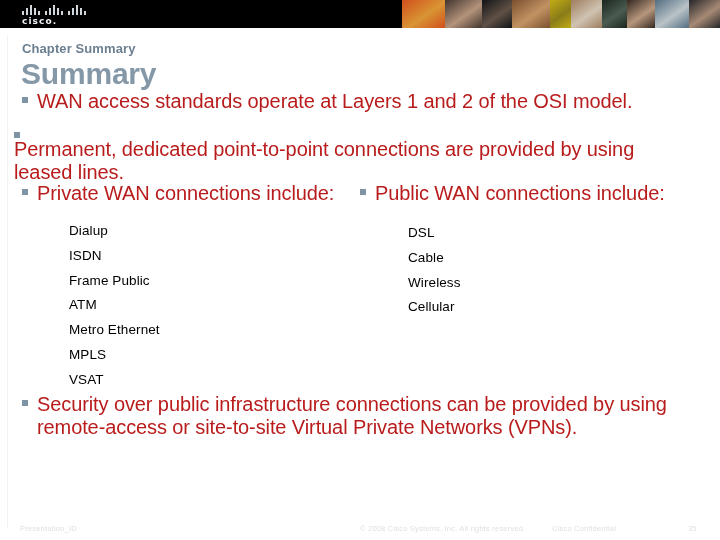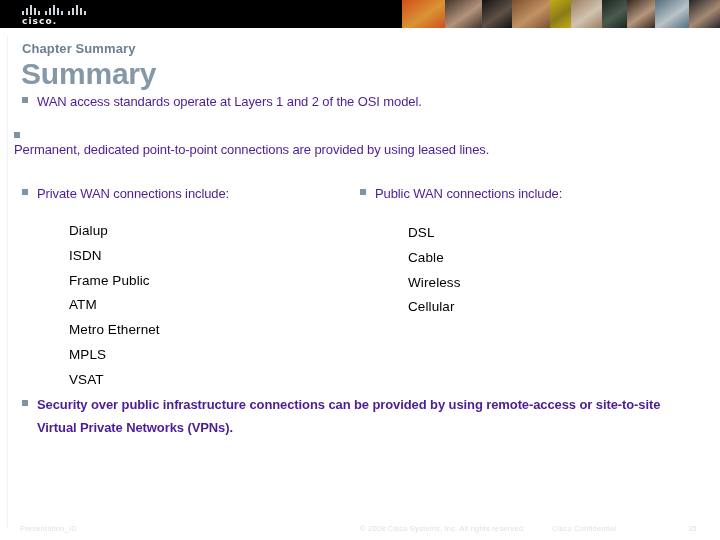--- a/index.html
+++ b/index.html
@@ -120,31 +120,31 @@
   }
   .bullet .marker {
     width: 6px;
     height: 6px;
     background: #7e93a4;
     flex: 0 0 6px;
     margin-top: 7px;
     margin-right: 9px;
   }
   .bullet .txt {
-    font-size: 13px;
+    font-size: 20px;
     line-height: 23px;
-    color: #4c1d95;
+    color: #b91c1c;
     letter-spacing: -0.1px;
   }
 
   #bullet-wan      { left: 22px; top: 90px;  width: 670px; }
   #bullet-leased   { left: 14px; top: 125px; width: 665px; flex-direction: column; }
   #bullet-private  { left: 22px; top: 182px; width: 330px; }
   #bullet-public   { left: 360px; top: 182px; width: 340px; }
-  #bullet-security { left: 22px; top: 393px; width: 670px; font-weight: bold; }
+  #bullet-security { left: 22px; top: 393px; width: 670px; }
 
   
   .sublist {
     position: absolute;
     list-style: none;
     margin: 6px;
     padding: 0;
   }
   .sublist li {
     font-size: 13.5px;

